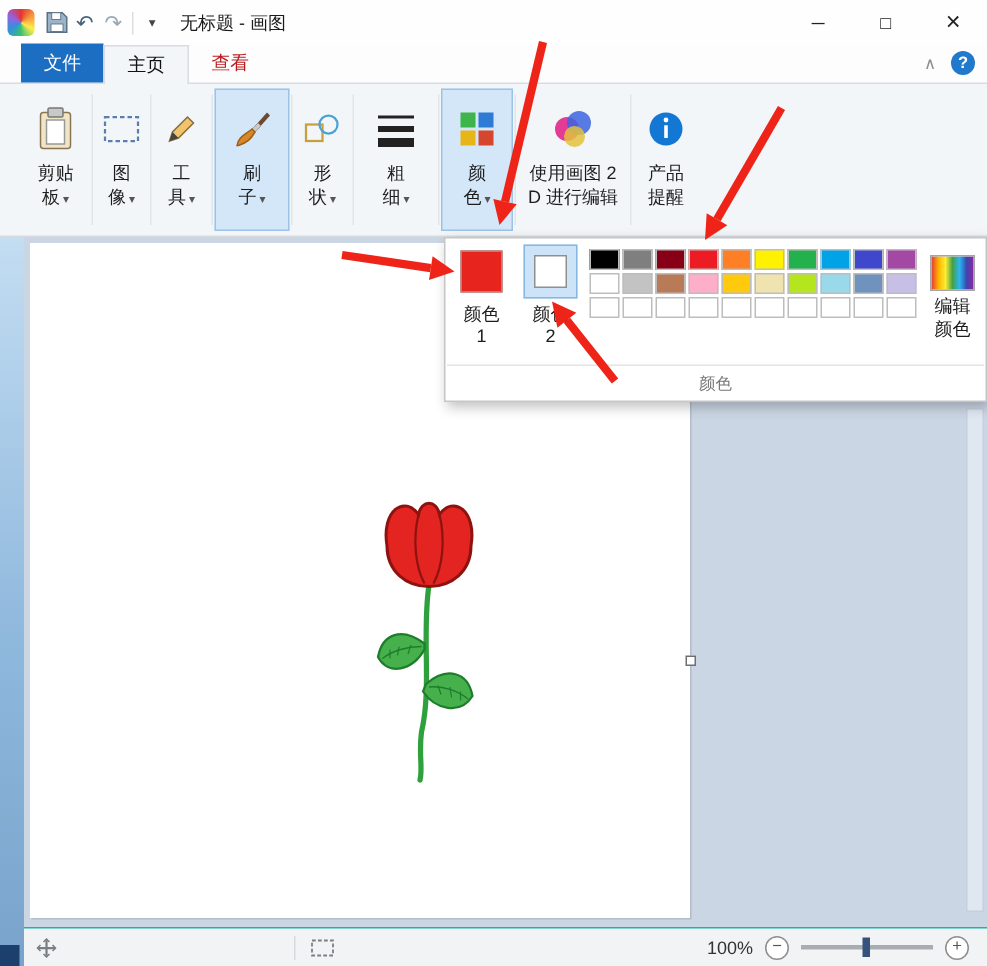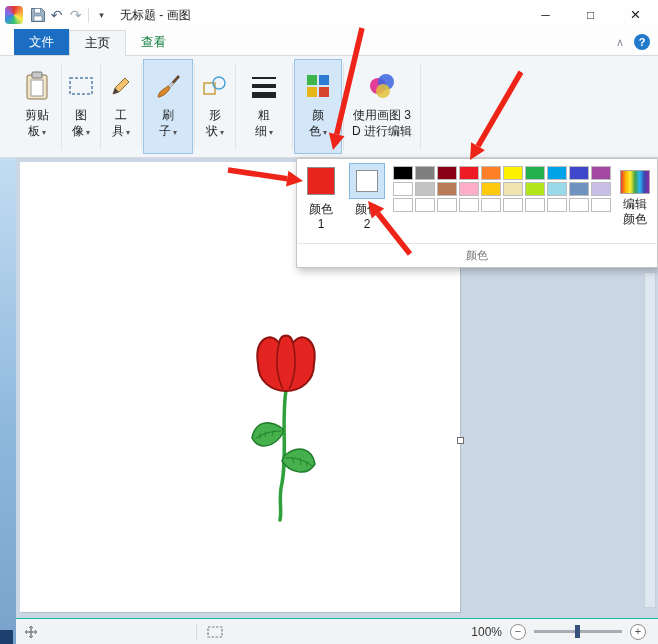--- a/index.html
+++ b/index.html
@@ -21,21 +21,21 @@
   .qat-sep{width:1px;height:15px;background:#ddd;margin:0 3px;}
   .qat-dd{font-size:9px;color:#444;}
   .title-text{font-size:12px;color:#1a1a1a;margin-left:9px;}
   .win-btns{margin-left:auto;display:flex;height:30px;}
   .win-btn{width:45px;height:30px;display:flex;align-items:center;justify-content:center;font-size:12px;color:#222;}
   .win-btn.close{font-size:17px;}
 
   
   .tabrow{position:absolute;left:0;top:30px;width:658px;height:26px;background:#fdfdfd;border-bottom:1px solid #d8dce1;
     display:flex;align-items:flex-end;padding-left:14px;}
-  .tab{height:26px;padding:0 15px;display:flex;align-items:center;font-size:12.5px;color:#15803d;}
+  .tab{height:26px;padding:0 15px;display:flex;align-items:center;font-size:12.5px;color:#b91c1c;}
   .tab.file{background:#1b6ec2;color:#fff;}
   .tab.active{background:#f3f6f9;border:1px solid #d8dce1;border-bottom:0;color:#111;margin-bottom:-1px;z-index:2;}
   .tab-right{position:absolute;right:8px;top:34px;display:flex;align-items:center;gap:10px;z-index:3;}
   .collapse-ic{color:#8a8f96;font-size:11px;}
   .help-ic{width:16px;height:16px;border-radius:50%;background:#2179cc;color:#fff;font-size:11px;font-weight:bold;
     display:flex;align-items:center;justify-content:center;}
 
   
   .ribbon{position:absolute;left:0;top:56px;width:658px;height:102px;background:#f3f6f9;border-bottom:1px solid #d8dce1;
     display:flex;align-items:stretch;padding:3px 4px 3px 14px;}
@@ -216,24 +216,34 @@
     <div class="rsep"></div>
 
     <div class="rgroup" style="width:74px">
       <div class="ricon">
         <svg width="30" height="30" viewBox="0 0 30 30">
           <circle cx="11" cy="15" r="8" fill="#e23c96"></circle>
           <circle cx="19" cy="11" r="8" fill="#3c64e2" opacity="0.85"></circle>
           <circle cx="16" cy="20" r="7" fill="#e2c23c" opacity="0.85"></circle>
         </svg>
       </div>
-      <div class="rlabel"><span>使用画图 3</span><br><span>D 进行编辑</span></div>
-    </div>
-    <div class="rsep"></div>
-
+      <div class="rlabel"><span>使用画图 2</span><br><span>D 进行编辑</span></div>
+    </div>
+    <div class="rsep"></div>
+
+    <div class="rgroup" style="width:44px">
+      <div class="ricon">
+        <svg width="26" height="26" viewBox="0 0 26 26">
+          <circle cx="13" cy="13" r="11" fill="#1378d4"></circle>
+          <rect x="11.8" y="10.5" width="2.4" height="8.5" fill="#fff"></rect>
+          <circle cx="13" cy="7" r="1.6" fill="#fff"></circle>
+        </svg>
+      </div>
+      <div class="rlabel"><span>产品</span><br><span>提醒</span></div>
+    </div>
   </div>
 
   <div class="desktop"></div>
   <div class="desktop-chip"></div>
 
   <div class="workspace">
     <div class="canvas">
       <svg class="flower" viewBox="0 0 95 200" width="95" height="200">
         <path class="stem" d="M36,62 C31,95 38,130 31,160 C29,175 32,184 30,192" fill="none" stroke="#2fa13c" stroke-width="3.5" stroke-linecap="round"></path>
         <path class="leaf" d="M33,101 C18,90 5,94 2,110 C9,123 25,119 33,105 Z" fill="#46b14c" stroke="#1e7d2a" stroke-width="1.5"></path>

